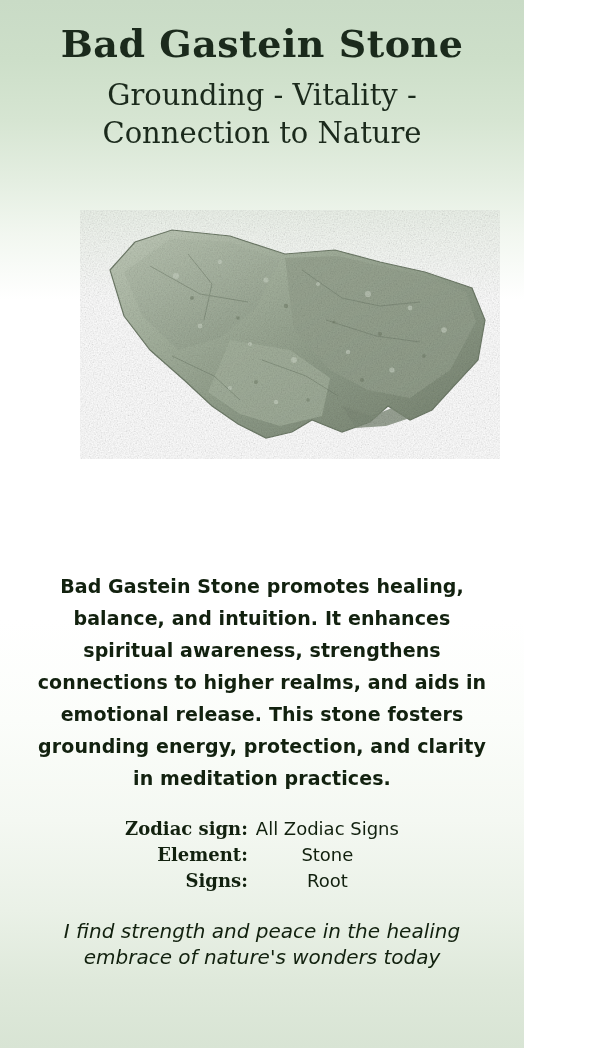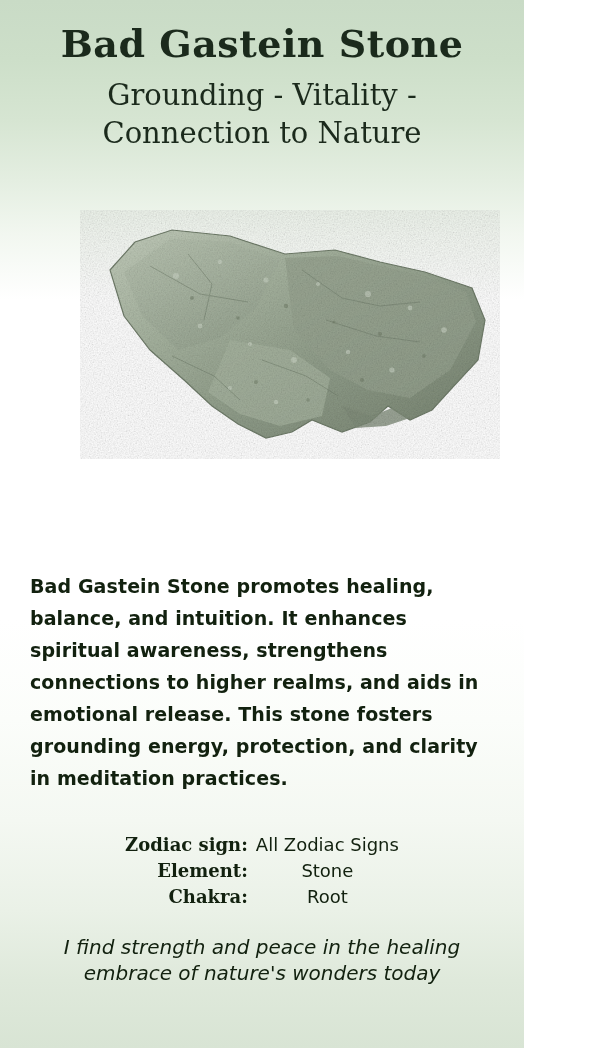--- a/index.html
+++ b/index.html
@@ -72,33 +72,32 @@
   .stone-svg {
     display: block;
     width: 420px;
     height: 250px;
   }
   .description {
     font-size: 19px;
     line-height: 32px;
     font-weight: bold;
     color: #12210f;
-    text-align: left;
+    text-align: center;
     padding: 0 30px;
     margin-top: 10px;
     letter-spacing: 0.1px;
   }
   .props {
     margin-top: 22px;
     display: flex;
     justify-content: center;
   }
   .props-table {
     border-collapse: collapse;
-    margin-top: 16px;
   }
   .props-table td {
     padding: 1px 0;
     font-size: 18px;
     line-height: 24px;
     color: #12210f;
   }
   .prop-label {
     font-family: "DejaVu Serif", serif;
     font-weight: bold;
@@ -211,21 +210,21 @@
       <tbody>
         <tr>
           <td class="prop-label">Zodiac sign:</td>
           <td class="prop-value">All Zodiac Signs</td>
         </tr>
         <tr>
           <td class="prop-label">Element:</td>
           <td class="prop-value">Stone</td>
         </tr>
         <tr>
-          <td class="prop-label">Chakra:</td>
+          <td class="prop-label">Signs:</td>
           <td class="prop-value">Root</td>
         </tr>
       </tbody>
     </table>
   </div>
 
   <div class="affirmation">I find strength and peace in the healing embrace of nature's wonders today</div>
 
 </div>
 

